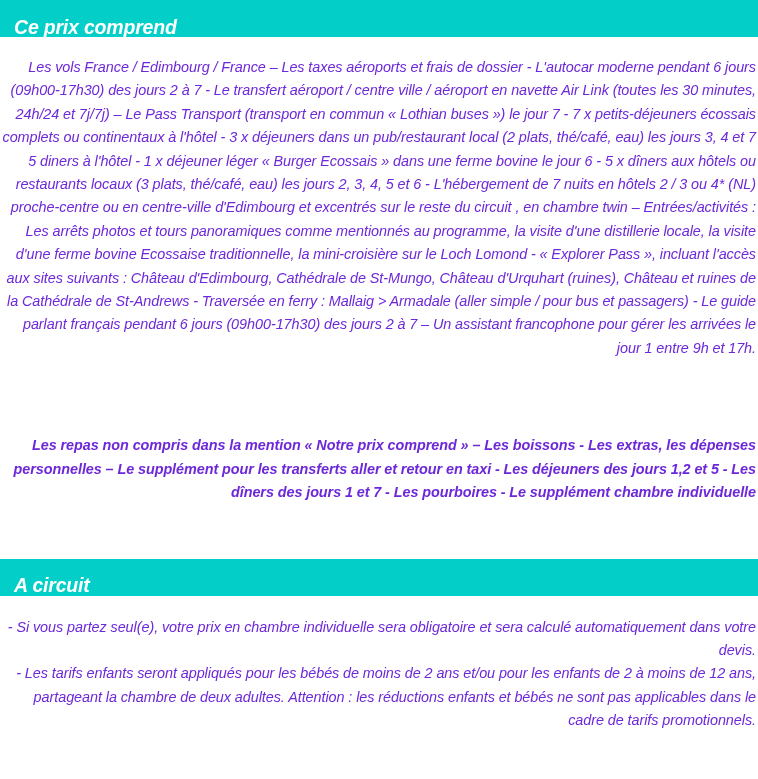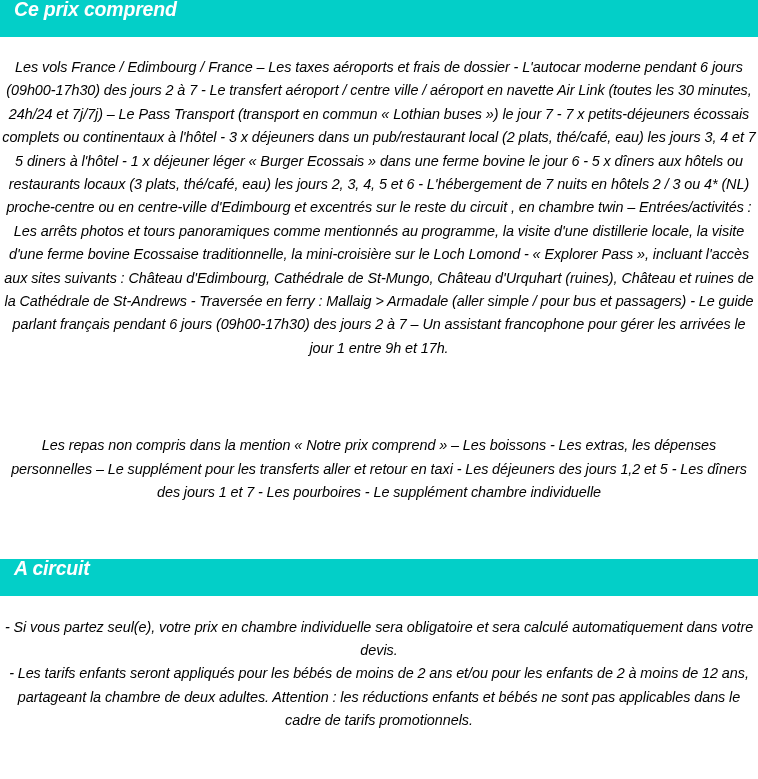--- a/index.html
+++ b/index.html
@@ -19,21 +19,21 @@
   .page {
     width: 758px;
     box-sizing: border-box;
   }
 
   
   .section-header {
     background: #03cfc8;
     height: 37px;
     display: flex;
-    align-items: flex-start;
+    align-items: flex-end;
     padding: 0 0 0 14px;
     box-sizing: border-box;
   }
   .section-header .section-title {
     color: #ffffff;
     font-family: "Liberation Sans", sans-serif;
     font-style: italic;
     font-weight: bold;
     font-size: 19.5px;
     letter-spacing: -0.2px;
@@ -45,29 +45,29 @@
   .section-body {
     padding: 0 2px 0 2px;
     box-sizing: border-box;
   }
   .section-body p {
     margin: 0;
     font-family: "Liberation Sans", sans-serif;
     font-style: italic;
     font-size: 14.4px;
     line-height: 23.4px;
-    color: #000000;
-    text-align: center;
+    color: #6d28d9;
+    text-align: right;
     word-spacing: -0.1px;
     letter-spacing: -0.05px;
   }
 
   
   .block-1 { padding-top: 19px; }
-  .block-2 { padding-top: 16px; }
+  .block-2 { padding-top: 16px; font-weight: bold; }
   .block-3 { padding-top: 20px; }
 
   .gap-after-1 { height: 58px; }
   .gap-after-2 { height: 54px; }
 </style>
 </head>
 <body>
 
 <div class="page">
 

